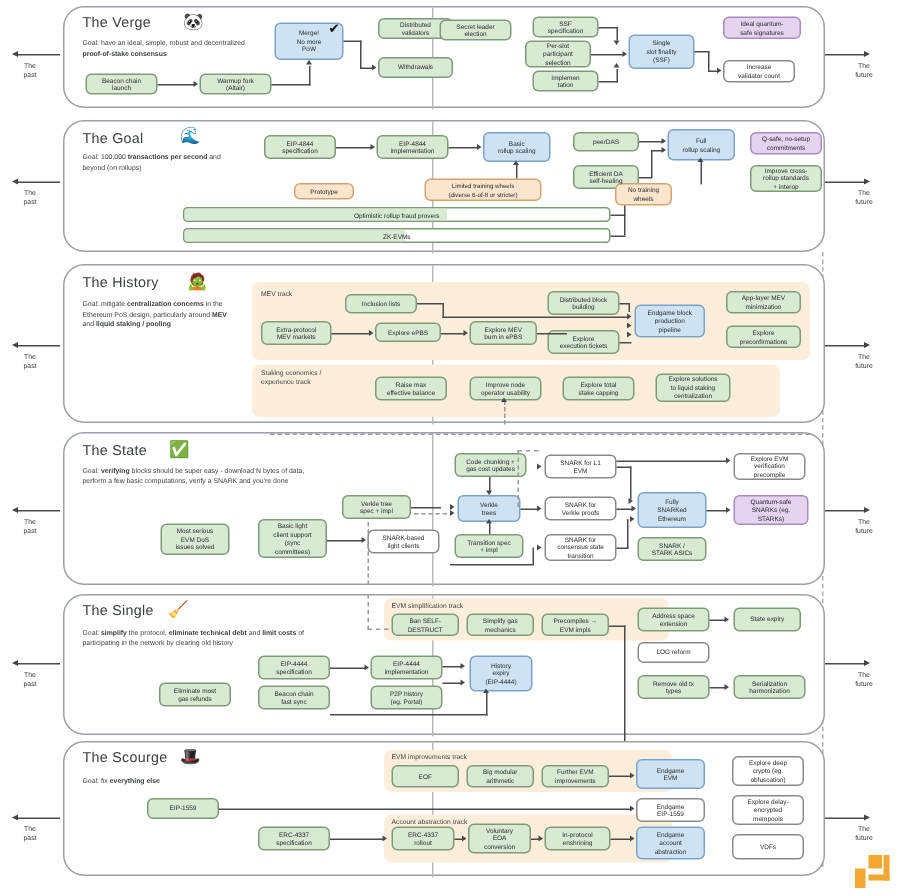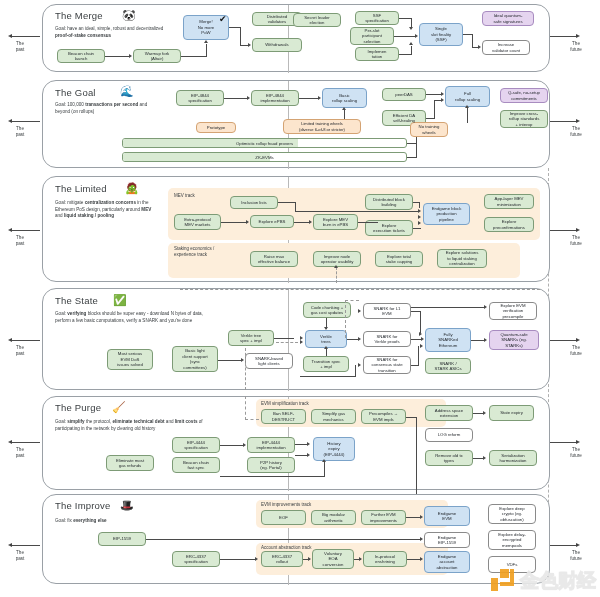--- a/index.html
+++ b/index.html
@@ -212,21 +212,21 @@
   <div class="ln lnh" style="left:546px;top:545px;width:30px;"></div>
   <div class="axis-arrow-right" style="left:576px;top:543px;"></div>
   <div class="future" style="left:563px;top:550px;white-space:pre-line;">The
 future</div>
 
   <div class="outer-dash" style="left:548px;top:168px;height:410px;"></div>
 
   <div class="section" style="left:42px;top:4px;width:508px;height:68px;">
     <div class="nowline" style="left:245px;top:0;height:68px;"></div>
   </div>
-  <div class="sec-title" style="left:55px;top:10px;">The Merge</div>
+  <div class="sec-title" style="left:55px;top:10px;">The Verge</div>
   <div class="sec-emoji" style="left:122px;top:10px;">🐼</div>
   <div class="sec-goal" style="left:55px;top:26px;width:120px;">
     Goal: have an ideal, simple, robust and decentralized <b>proof-of-stake consensus</b>
   </div>
 
   <div class="node green" style="left:57px;top:49px;width:48px;height:14px;"><span class="lbl">Beacon chain
 launch</span></div>
   <div class="ln lnh" style="left:105px;top:56px;width:25px;"></div>
   <div class="arr-r" style="left:129px;top:54px;"></div>
   <div class="node green" style="left:133px;top:49px;width:48px;height:14px;"><span class="lbl">Warmup fork
@@ -338,21 +338,21 @@
     <div class="fill" style="width:52%;"></div>
     <div class="cap">ZK-EVMs</div>
   </div>
   <div class="ln lnh" style="left:407px;top:143px;width:10px;"></div>
   <div class="ln lnv" style="left:416px;top:137px;height:20px;"></div>
   <div class="ln lnh" style="left:407px;top:157px;width:10px;"></div>
 
   <div class="section" style="left:42px;top:176px;width:508px;height:106px;">
     <div class="nowline" style="left:245px;top:0;height:106px;"></div>
   </div>
-  <div class="sec-title" style="left:55px;top:183px;">The Limited</div>
+  <div class="sec-title" style="left:55px;top:183px;">The History</div>
   <div class="sec-emoji" style="left:125px;top:183px;">🧟</div>
   <div class="sec-goal" style="left:55px;top:200px;width:100px;">
     Goal: mitigate <b>centralization concerns</b> in the Ethereum PoS design, particularly around <b>MEV</b> and <b>liquid staking / pooling</b>
   </div>
 
   <div class="track" style="left:168px;top:188px;width:372px;height:52px;"></div>
   <div class="track-label" style="left:174px;top:193px;">MEV track</div>
 
   <div class="track" style="left:168px;top:243px;width:352px;height:35px;"></div>
   <div class="track-label" style="left:174px;top:246px;">Staking economics /
@@ -486,21 +486,21 @@
   <div class="ln lnh" style="left:411px;top:307px;width:73px;"></div>
   <div class="arr-r" style="left:484px;top:305px;"></div>
   <div class="ln lnh" style="left:471px;top:340px;width:13px;"></div>
   <div class="arr-r" style="left:484px;top:338px;"></div>
   <div class="dash-h" style="left:180px;top:289px;width:360px;"></div>
   <div class="dash-v" style="left:245px;top:348px;height:42px;"></div>
 
   <div class="section" style="left:42px;top:396px;width:508px;height:94px;">
     <div class="nowline" style="left:245px;top:0;height:94px;"></div>
   </div>
-  <div class="sec-title" style="left:55px;top:402px;">The Purge</div>
+  <div class="sec-title" style="left:55px;top:402px;">The Single</div>
   <div class="sec-emoji" style="left:112px;top:402px;">🧹</div>
   <div class="sec-goal" style="left:55px;top:419px;width:150px;">
     Goal: <b>simplify</b> the protocol, <b>eliminate technical debt</b> and <b>limit costs</b> of participating in the network by clearing old history
   </div>
 
   <div class="track" style="left:256px;top:399px;width:190px;height:28px;"></div>
   <div class="track-label" style="left:261px;top:401px;">EVM simplification track</div>
 
   <div class="node green" style="left:261px;top:409px;width:45px;height:15px;"><span class="lbl">Ban SELF-
 DESTRUCT</span></div>
@@ -549,21 +549,21 @@
   <div class="arr-r" style="left:483px;top:456px;"></div>
 
   <div class="ln lnh" style="left:406px;top:417px;width:11px;"></div>
   <div class="ln lnv" style="left:416px;top:417px;height:100px;"></div>
   <div class="ln lnh" style="left:416px;top:517px;width:8px;"></div>
   <div class="arr-r" style="left:423px;top:515px;"></div>
 
   <div class="section" style="left:42px;top:494px;width:508px;height:90px;">
     <div class="nowline" style="left:245px;top:0;height:90px;"></div>
   </div>
-  <div class="sec-title" style="left:55px;top:500px;">The Improve</div>
+  <div class="sec-title" style="left:55px;top:500px;">The Scourge</div>
   <div class="sec-emoji" style="left:120px;top:500px;">🎩</div>
   <div class="sec-goal" style="left:55px;top:518px;width:120px;">
     Goal: fix <b>everything else</b>
   </div>
 
   <div class="track" style="left:256px;top:500px;width:192px;height:28px;"></div>
   <div class="track-label" style="left:261px;top:502px;">EVM improvements track</div>
   <div class="track" style="left:256px;top:543px;width:192px;height:32px;"></div>
   <div class="track-label" style="left:261px;top:545px;">Account abstraction track</div>
 
@@ -615,16 +615,15 @@
 mempools</span></div>
   <div class="node white" style="left:488px;top:556px;width:48px;height:17px;"><span class="lbl">VDFs</span></div>
 
   <div id="watermark">
     <span class="wm-logo">
       <i style="left:0;top:9px;width:7px;height:13px;"></i>
       <i style="left:9px;top:0px;width:9px;height:9px;"></i>
       <i style="left:9px;top:13px;width:14px;height:4px;"></i>
       <i style="left:19px;top:0px;width:4px;height:17px;"></i>
     </span>
-    <span class="wm-text">金色财经</span>
   </div>
 
 </div>
 
 </body></html>

